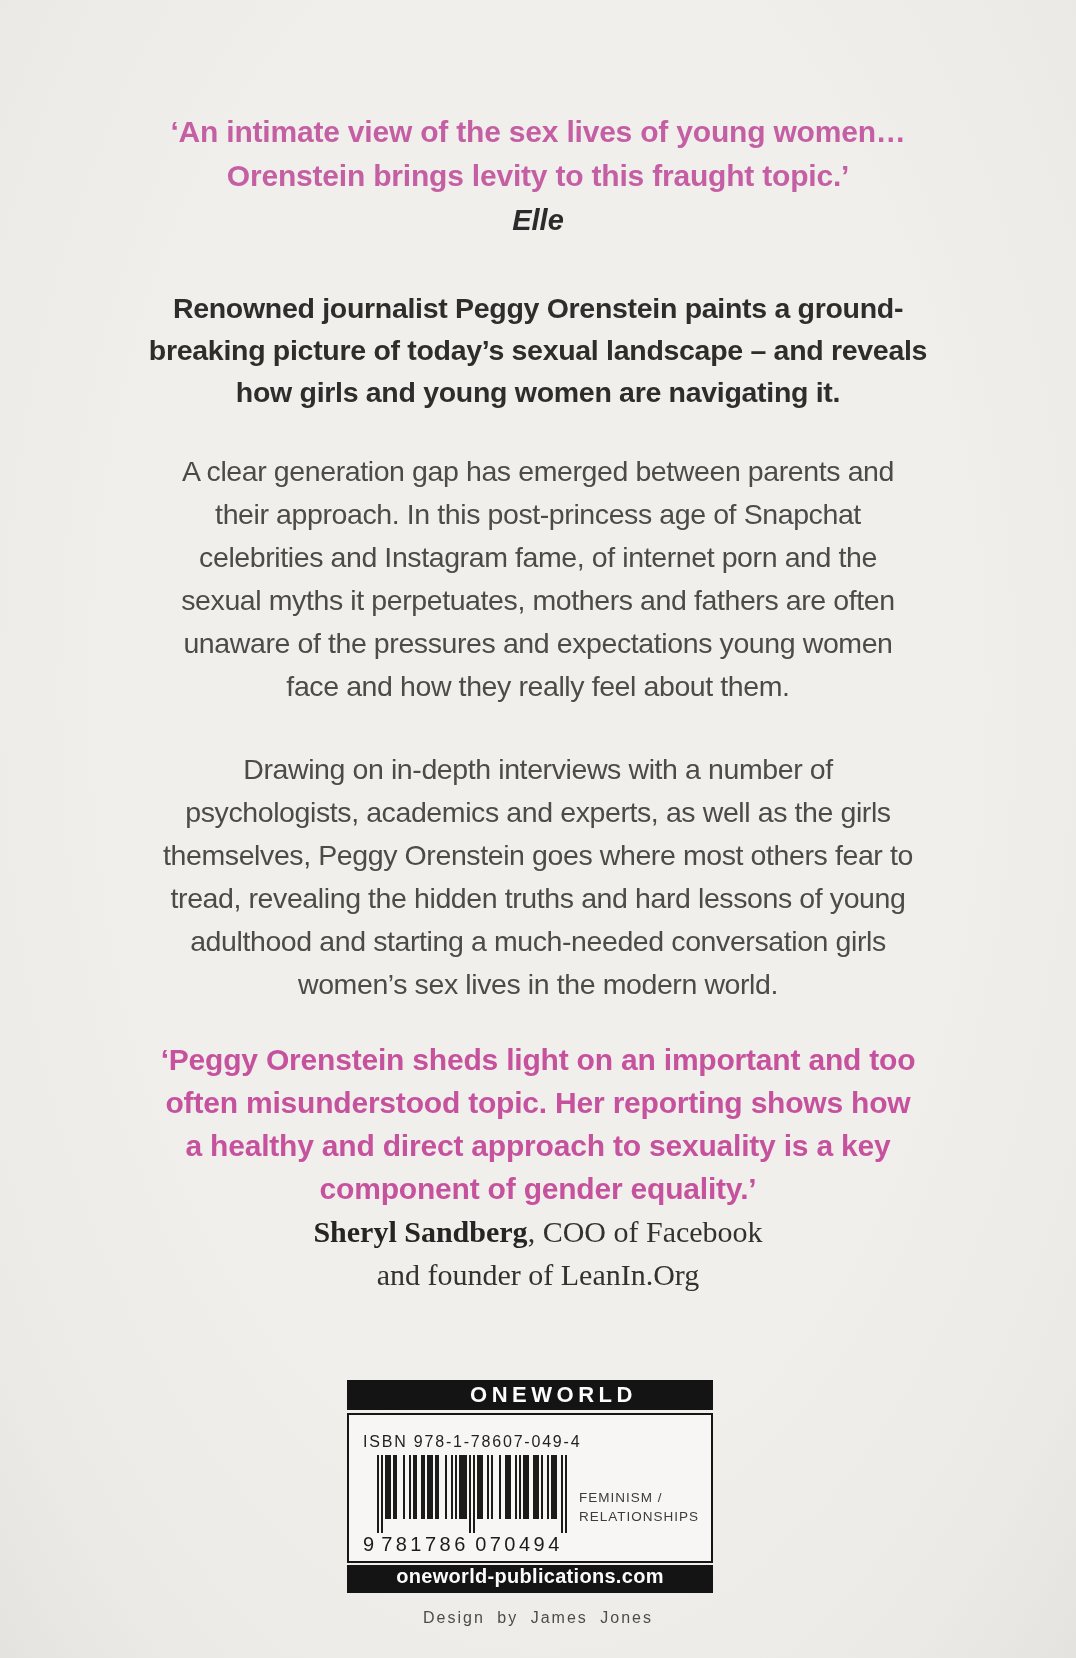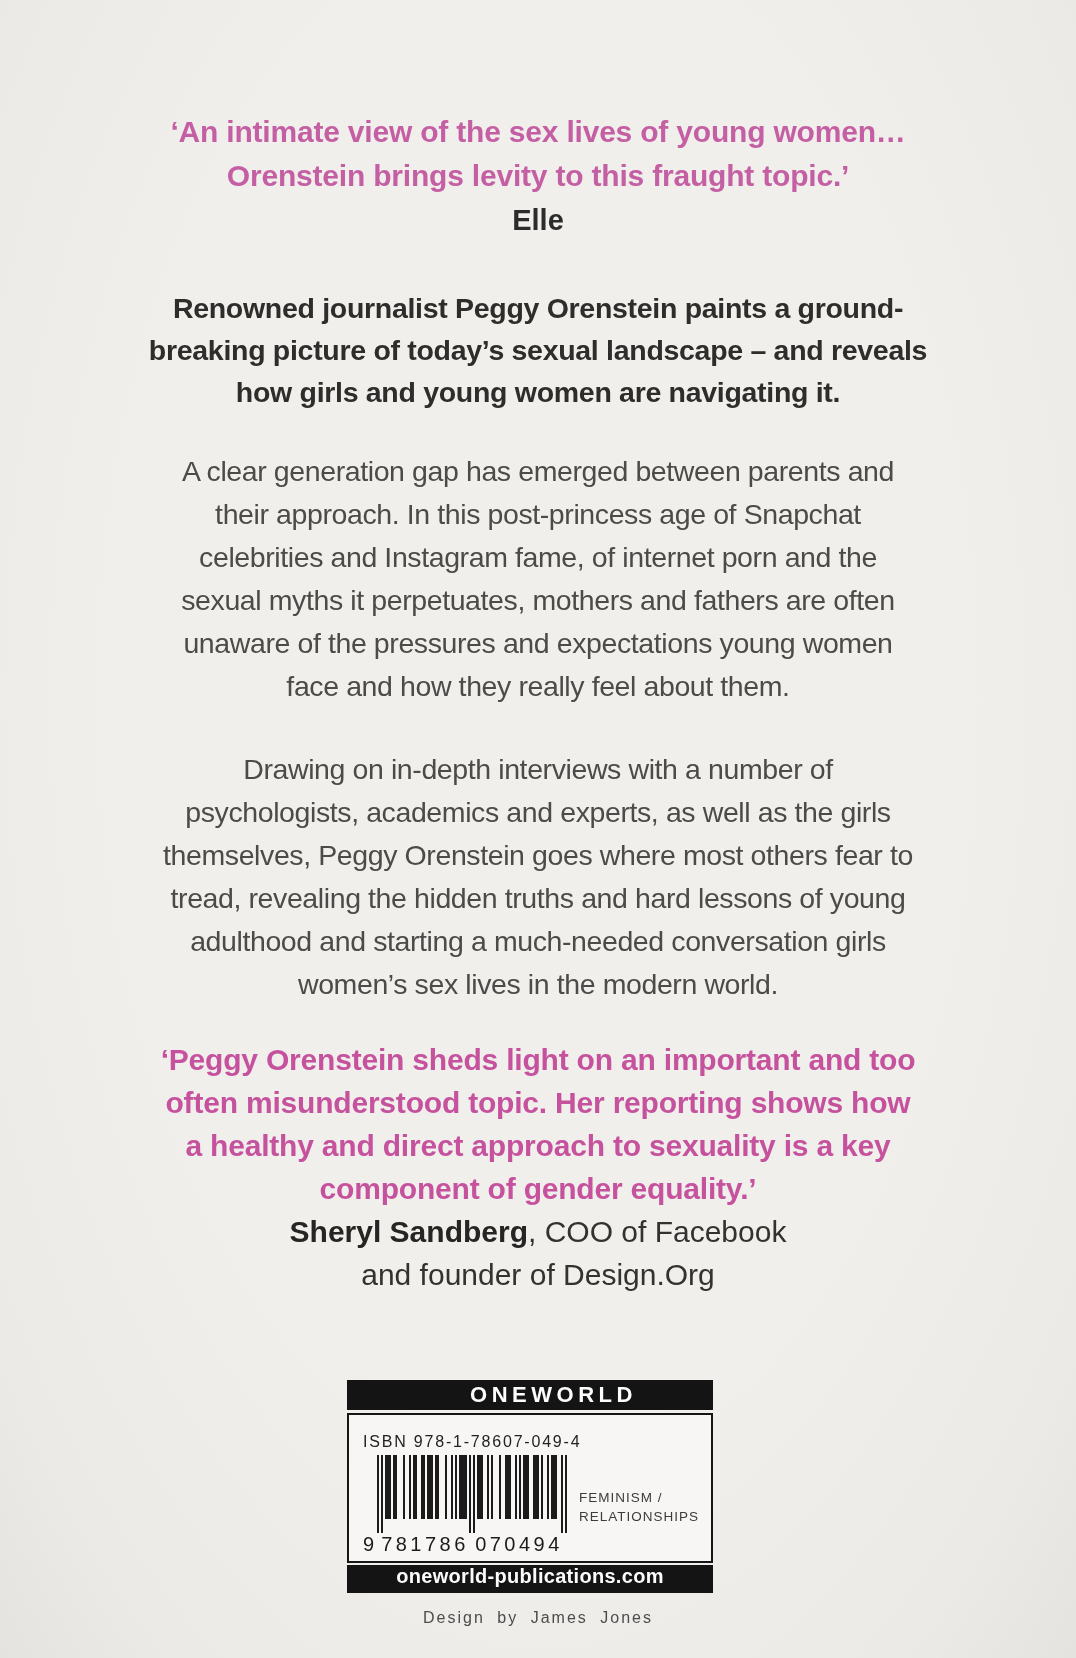--- a/index.html
+++ b/index.html
@@ -14,21 +14,21 @@
   }
   .center { text-align:center; }
   .line { white-space:nowrap; }
 
   .quote-top { margin-top:110px; }
   .quote-top .line {
     font-size:30px; line-height:44px; font-weight:700;
     letter-spacing:-0.2px; color:#c55fa4;
   }
   .quote-source {
-    font-size:29px; line-height:44px; font-weight:700; 
+    font-size:29px; line-height:44px; font-weight:700; font-style:italic;
     color:#2b2b2b;
   }
 
   .intro { margin-top:45px; }
   .intro .line {
     font-size:28.5px; line-height:42px; font-weight:700;
     letter-spacing:-0.3px; color:#2e2d2b;
   }
 
   .body-para .line {
@@ -36,21 +36,21 @@
     letter-spacing:-0.4px; color:#4c4b49;
   }
   .para-1 { margin-top:37px; }
   .para-2 { margin-top:40px; }
 
   .quote-bottom { margin-top:32px; }
   .quote-bottom .line {
     font-size:30px; line-height:43px; font-weight:700;
     letter-spacing:-0.2px; color:#c6529e;
   }
-  .attribution { font-size:30px; line-height:43px; color:#333231; white-space:nowrap; }
+  .attribution { font-size:30px; line-height:43px; color:#333231; white-space:nowrap;font-family:Liberation Serif, serif; }
   .attribution .attr-name { font-weight:700; color:#262524; }
 
   .pubbox { width:366px; margin-left:347px; margin-top:84px; }
   .pub-header {
     background:#141414; color:#fdfdfd; height:30px; line-height:30px;
     text-align:center; font-size:22px; font-weight:700; letter-spacing:4.5px;padding-left:47px;
   }
   .pub-body {
     background:#f7f6f4; border:2px solid #161616; margin-top:3px; margin-bottom:2px;
     padding:16px 6px 8px 14px;
@@ -110,21 +110,21 @@
     <div class="line">adulthood and starting a much-needed conversation girls</div>
     <div class="line">women’s sex lives in the modern world.</div>
   </div>
 
   <div class="quote-bottom center">
     <div class="line">‘Peggy Orenstein sheds light on an important and too</div>
     <div class="line">often misunderstood topic. Her reporting shows how</div>
     <div class="line">a healthy and direct approach to sexuality is a key</div>
     <div class="line">component of gender equality.’</div>
     <div class="attribution"><span class="attr-name">Sheryl Sandberg</span><span>, COO of Facebook</span></div>
-    <div class="attribution">and founder of Design.Org</div>
+    <div class="attribution">and founder of LeanIn.Org</div>
   </div>
 
   <div class="pubbox">
     <div class="pub-header">ONEWORLD</div>
     <div class="pub-body">
       <div class="isbn-label">ISBN 978-1-78607-049-4</div>
       <div class="bc-row">
         <div class="barcode" id="barcode"><svg width="208" height="98" viewBox="0 0 208 98" xmlns="http://www.w3.org/2000/svg">
               <g fill="#1b1b1b">
                 <rect x="14" y="0" width="2" height="78"></rect>

